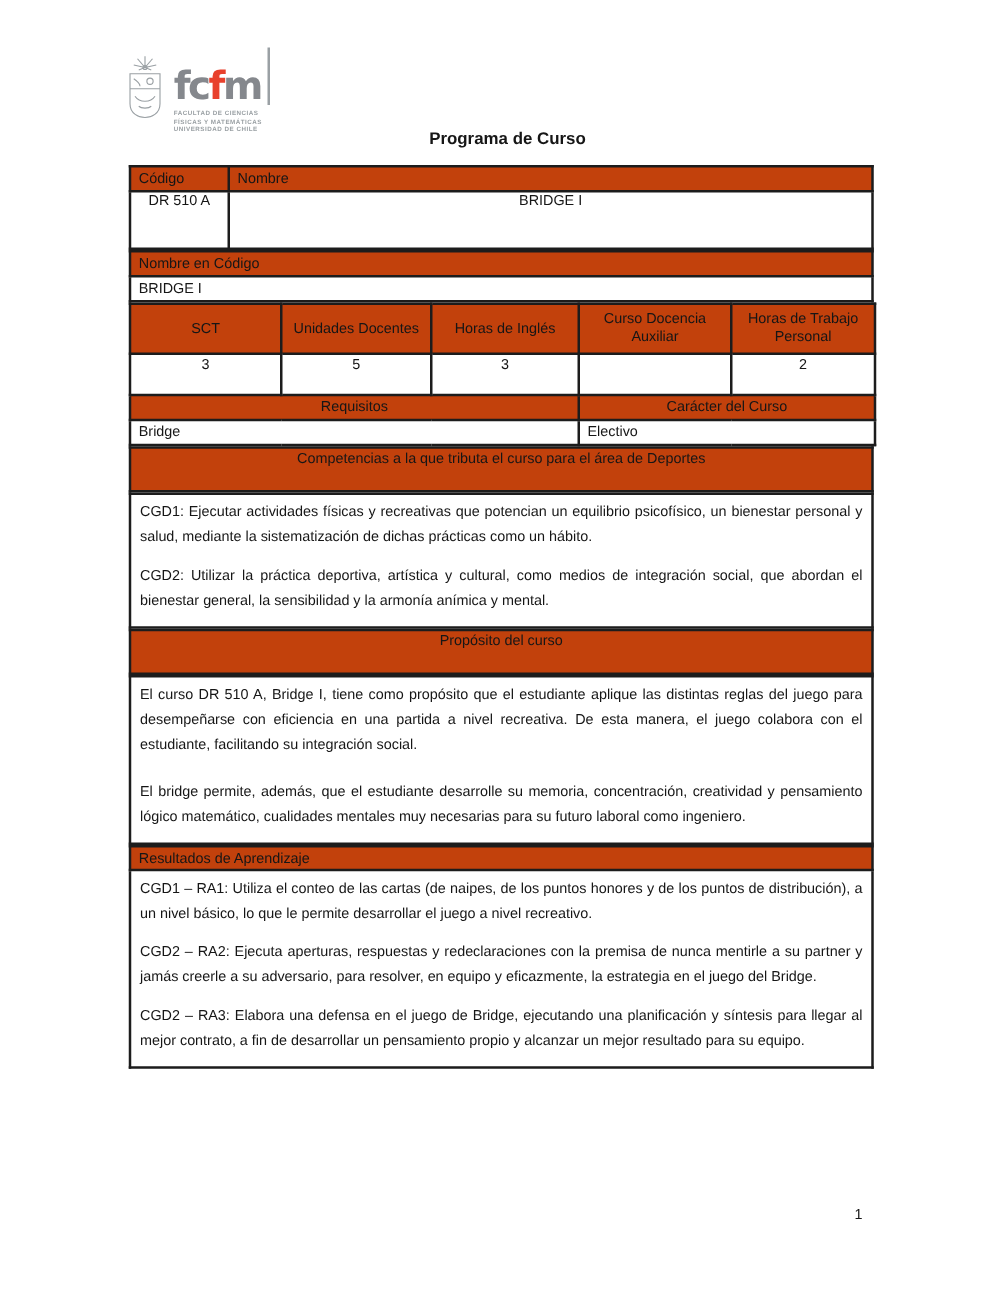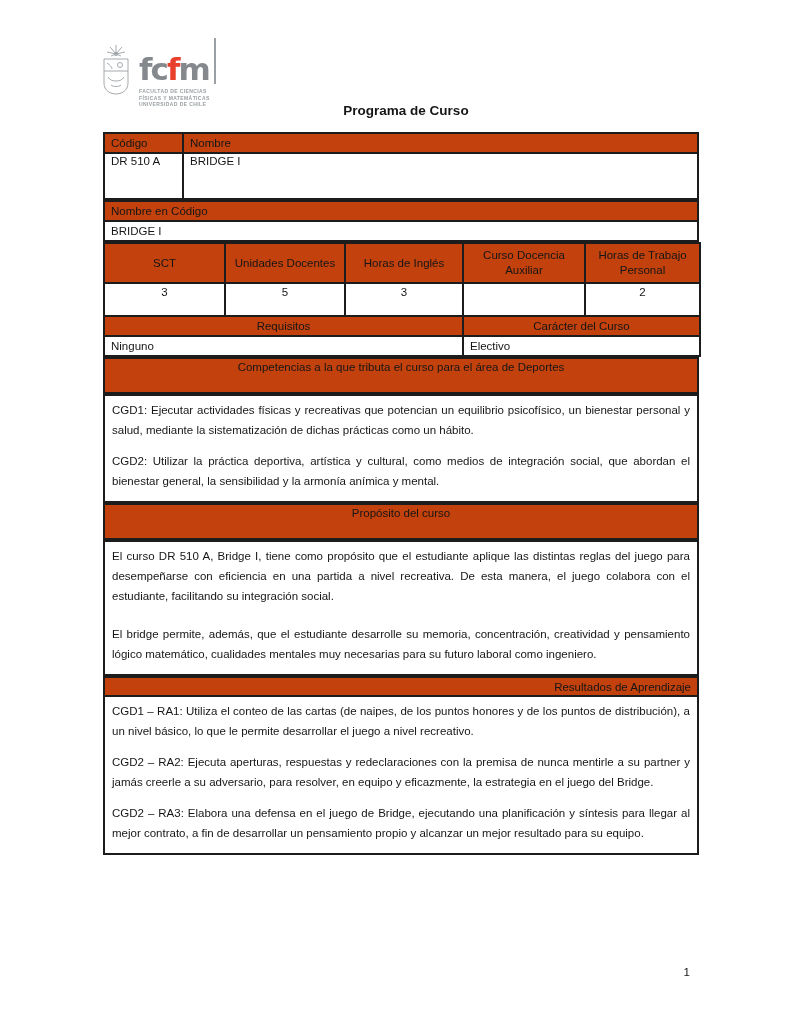--- a/index.html
+++ b/index.html
@@ -34,29 +34,29 @@
 
   
   .doc{position:absolute;left:103px;top:132px;width:596px;}
   table{border-collapse:collapse;width:100%;table-layout:fixed;}
   td{
     border:2px solid #1c1c1c;padding:1px 6px;font-size:11.5px;
     vertical-align:middle;word-wrap:break-word;
   }
   .gray{background:#c2410c;}
   .cntr{text-align:center;}
-  .topv{vertical-align:top;}
+  .topv{vertical-align:top;text-align:center;}
   .h18{height:16px;}
   .h44{height:42px;}
   .hdr5 td{height:36px;text-align:center;line-height:1.3;}
   .val5 td{height:28px;text-align:center;vertical-align:top;padding-top:2px;}
   .sect-hdr td{
     height:30px;vertical-align:top;text-align:center;padding-top:2px;
   }
-  .sect-hdr-thin td{height:15px;text-align:right;margin-left:24px;}
+  .sect-hdr-thin td{height:15px;text-align:left;margin-left:24px;}
   .bodycell{padding:4px 7px 8px 7px;vertical-align:top;}
   .bodycell p{
     margin:0 0 11px 0;text-align:justify;line-height:20px;font-size:11.5px;
   }
   .bodycell p:last-child{margin-bottom:2px;}
   .bodycell.wide-gap p:first-child{margin-bottom:18px;}
 
   
   .pagenum{position:absolute;top:966px;right:110px;font-size:11.5px;}
 </style>
@@ -152,21 +152,21 @@
         <td>5</td>
         <td>3</td>
         <td></td>
         <td>2</td>
       </tr>
       <tr>
         <td class="gray cntr h18" colspan="3">Requisitos</td>
         <td class="gray cntr h18" colspan="2">Carácter del Curso</td>
       </tr>
       <tr>
-        <td class="h18" colspan="3">Ninguno</td>
+        <td class="h18" colspan="3">Bridge</td>
         <td class="h18" colspan="2">Electivo</td>
       </tr>
     </tbody>
       </table>
 
     <table class="sect-hdr">
       <tbody>
           <tr>
             <td class="gray">Competencias a la que tributa el curso para el área de Deportes</td>
           </tr>

